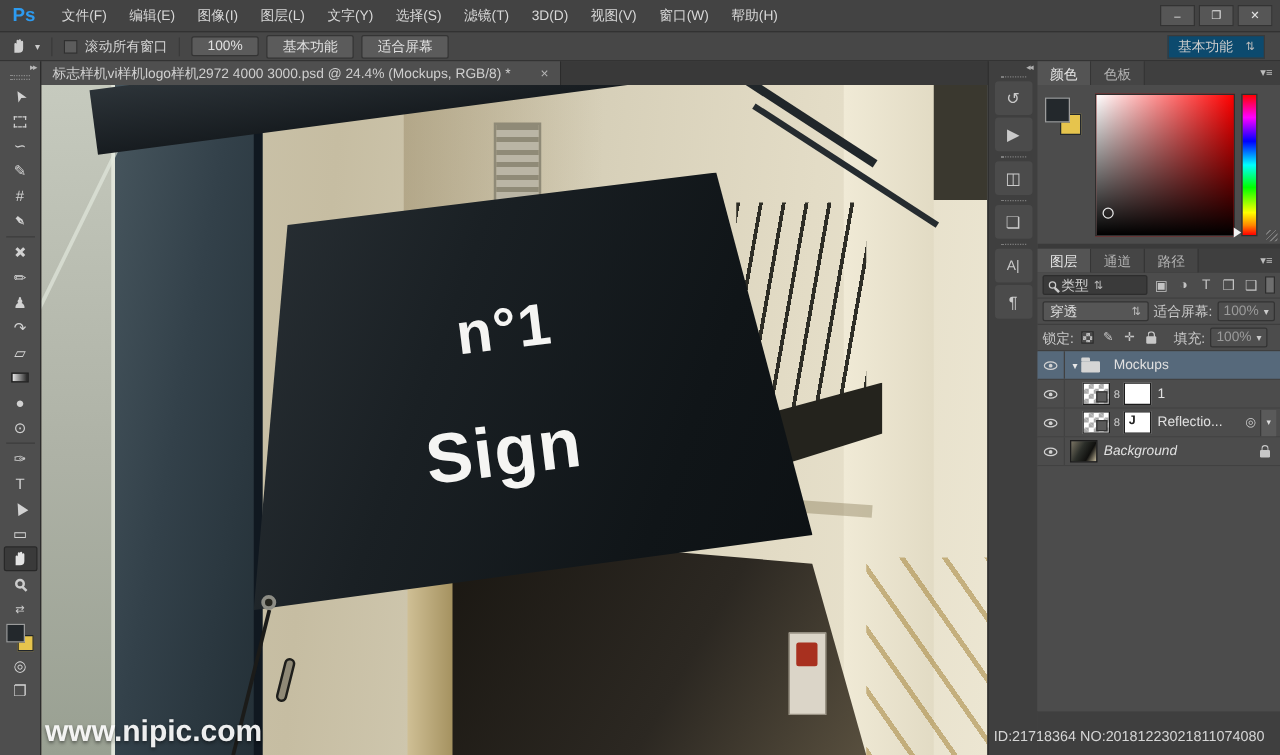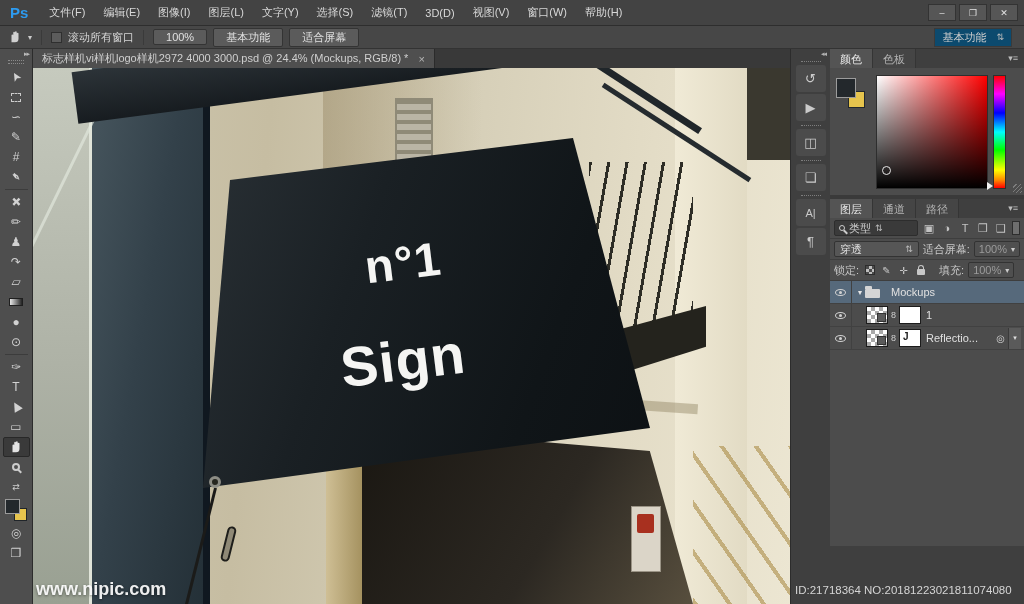--- a/index.html
+++ b/index.html
@@ -17,21 +17,21 @@
 .optionsbar{position:absolute;top:26px;left:0;width:1024px;height:23px;background:#474747;border-bottom:1px solid #333;display:flex;align-items:center;font-size:11px;padding:0 8px;gap:6px}
 .sep{width:1px;height:15px;background:#3a3a3a;margin:0 3px}
 .checkbox{width:11px;height:11px;background:#5c5c5c;border:1px solid #2f2f2f}
 .opt-btn{background:#5b5b5b;border:1px solid #343434;border-radius:2px;padding:1px 12px;font-size:11px;color:#e0e0e0}
 .workspace{margin-left:auto;background:#0c4a6e;border:1px solid #3a3a3a;padding:1px 7px;font-size:11px;display:flex;gap:10px;align-items:center;color:#ccc;margin-right:4px}
 .spin{font-size:9px;color:#bbb}
 .dd-arrow{font-size:8px;color:#ccc}
 
 
 .tabbar{position:absolute;top:49px;left:33px;width:757px;height:19px;background:#393939;display:flex;align-items:stretch}
-.doctab{background:#4f4f4f;border-right:1px solid #2b2b2b;display:flex;align-items:center;padding:0 9px;font-size:11px;color:#cfcfcf;gap:10px}
+.doctab{background:#4f4f4f;border-right:1px solid #2b2b2b;display:flex;align-items:center;padding:0 9px;font-size:11px;color:#cfcfcf;gap:24px}
 .doctab .close{color:#b5b5b5;font-size:11px}
 
 
 .toolbar{position:absolute;top:49px;left:0;width:33px;height:555px;background:#4e4e4e;border-right:1px solid #2c2c2c;display:flex;flex-direction:column;align-items:center;padding-top:1px;z-index:5}
 .tb-head{font-size:7px;color:#b9b9b9;align-self:flex-end;margin-right:3px;letter-spacing:-1px}
 .tb-grip{width:16px;height:4px;border-top:1px dotted #8a8a8a;border-bottom:1px dotted #8a8a8a;margin:2px 0 3px}
 .tool{width:27px;height:20px;display:flex;align-items:center;justify-content:center;color:#d2d2d2;font-size:12px;line-height:1}
 .tool.sel{background:#3a3a3a;border:1px solid #282828;border-radius:2px}
 .tdiv{width:23px;height:1px;background:#3c3c3c;margin:2px 0}
 .rot-m120{transform:rotate(-120deg);display:inline-block}
@@ -74,21 +74,21 @@
 .ph-chain{left:181px;top:420px;width:3px;height:122px;background:#1b1b19;transform:rotate(14deg);transform-origin:top}
 .ph-turn{left:191px;top:458px;width:9px;height:36px;border:2px solid #1e1e1b;border-radius:5px;transform:rotate(14deg);background:rgba(40,40,36,.35)}
 .ph-sign{left:150px;top:55px;width:500px;height:385px;clip-path:polygon(47px 57px,390px 15px,467px 305px,20px 365px);background:linear-gradient(110deg,#2b3237 0%,#1a2024 35%,#101518 70%,#0c1013 100%)}
 .ph-eyelet{left:176px;top:408px;width:12px;height:12px;border:3px solid #8d8d85;border-radius:50%;background:#26261f}
 .sign-text{position:absolute;left:0;width:440px;text-align:center;transform:rotate(-7deg);color:#f5f5f3;font-weight:bold;letter-spacing:1px}
 .sign-line1{top:112px;font-size:47px}
 .sign-line2{top:205px;font-size:56px}
 
 .wm{position:absolute;left:3px;bottom:4px;color:rgba(255,255,255,.92);font-weight:bold;display:flex;gap:7px;align-items:baseline;text-shadow:0 1px 3px rgba(0,0,0,.45);z-index:9}
 .wm .site{font-size:24px;letter-spacing:2px}
-.wm .url{font-size:18px}
+.wm .url{font-size:24px}
 
 
 .dock{position:absolute;left:790px;top:49px;width:40px;height:555px;background:#3f3f3f;border-left:1px solid #2c2c2c;display:flex;flex-direction:column;align-items:center;padding-top:1px}
 .dock-head{align-self:flex-end;font-size:7px;color:#b0b0b0;margin-right:4px;letter-spacing:-1px}
 .dock-grip{width:20px;border-top:1px dotted #7d7d7d;margin:3px 0 2px}
 .dock-btn{width:30px;height:27px;background:#4b4b4b;border-radius:3px;display:flex;align-items:center;justify-content:center;color:#cacaca;font-size:13px;margin:1px 0}
 .dock-btn .small{font-size:11px}
 
 
 .rightpanel{position:absolute;left:830px;top:49px;width:194px;height:555px;background:#3f3f3f;font-size:11px}
@@ -434,17 +434,28 @@
       <span class="link8">8</span>
       <span class="thumb mask-th">
           <span class="jmark">J</span>
         </span>
       <span class="lname">Reflectio...</span>
       <div class="row-right">
         <span class="fx-circle">◎</span>
         <span class="row-dd">▾</span>
       </div>
     </div>
+    <div class="lrow">
+      <div class="eyecell">
+          <span class="eye"></span>
+        </div>
+      <span style="width:4px"></span>
+      <span class="thumb bg-th"></span>
+      <span class="lname italic">Background</span>
+      <div class="row-right" style="padding-right:8px">
+        <span class="lockico"></span>
+      </div>
+    </div>
     <div class="lrest"></div>
   </div>
 </div>
 
 <div class="idtext">ID:21718364 NO:20181223021811074080</div>
 
 </body></html>

